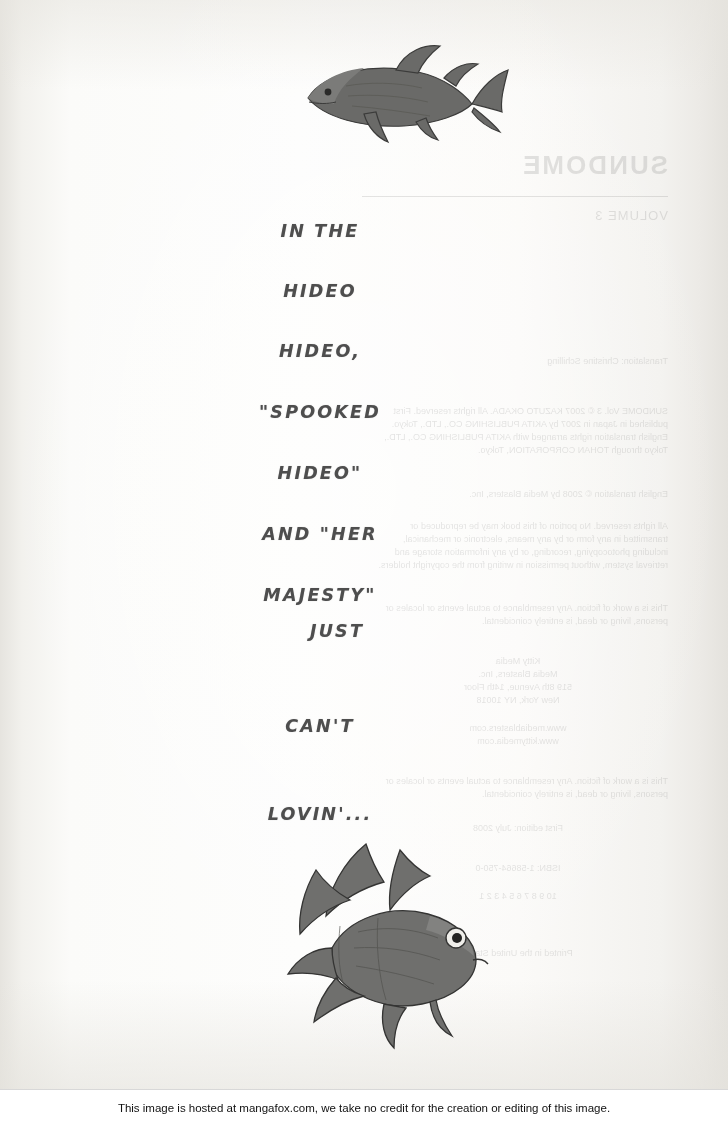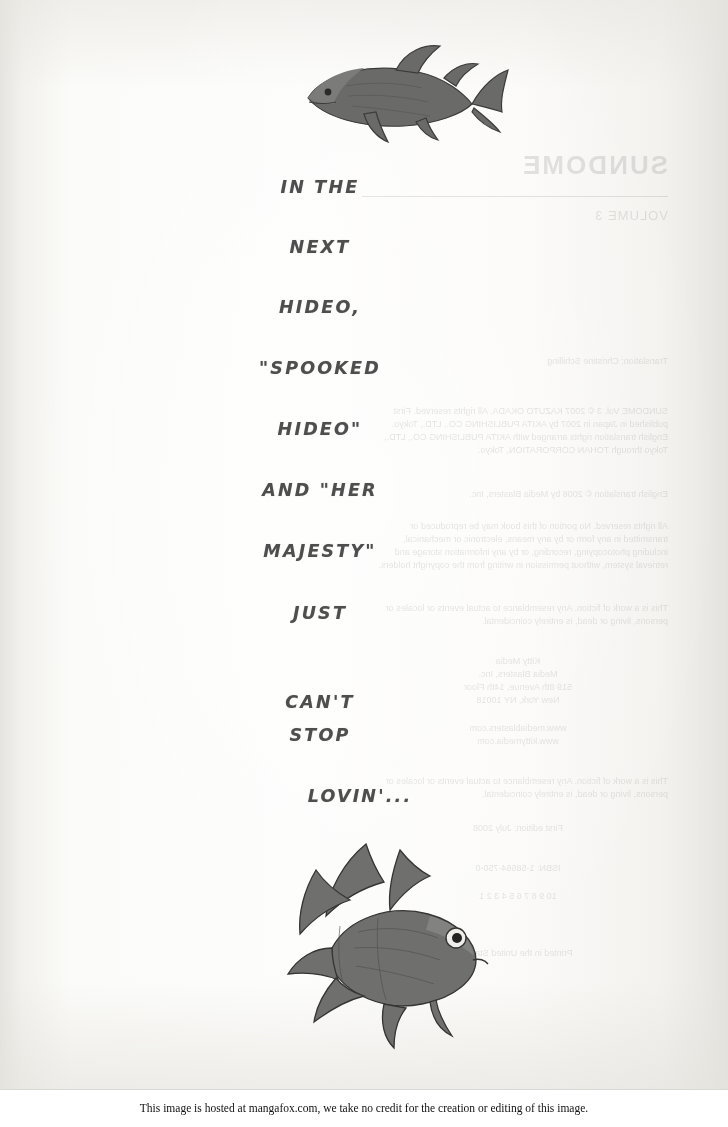--- a/index.html
+++ b/index.html
@@ -101,20 +101,21 @@
     width: 640px;
     text-align: center;
     font-family: "DejaVu Sans", sans-serif;
     font-style: italic;
     font-weight: bold;
     font-size: 17.5px;
     letter-spacing: 2.2px;
     color: #4e4e4e;
     text-shadow: 0 0 1px rgba(90,90,90,0.35);
     white-space: nowrap;
+    margin-top: 44px;
   }
 
   
   .fish-top {
     position: absolute;
     left: 276px;
     top: 42px;
     width: 240px;
     height: 108px;
   }
@@ -135,21 +136,21 @@
     height: 37px;
     background: #ffffff;
     border-top: 1px solid #d8d8d8;
     display: flex;
     flex-direction: column;
     align-items: center;
     justify-content: center;
     color: #111;
     font-size: 11.5px;
     line-height: 15px;
-    font-family: Liberation Serif, serif;
+    font-family: Liberation Sans, sans-serif;
   }
   .credit-line { display: block; }
 </style>
 </head>
 <body>
 
 <div id="page">
 
   <div class="paper"></div>
 
@@ -204,30 +205,29 @@
       </g>
       <g stroke="#55554f" stroke-width="0.8" fill="none" opacity="0.75">
         <path d="M70 44 C92 40, 120 40, 146 46"></path>
         <path d="M72 54 C98 52, 126 54, 152 60"></path>
         <path d="M76 64 C102 66, 130 70, 154 74"></path>
       </g>
     </svg>
   </div>
 
   <div class="nv" style="top:177px;">IN THE</div>
-  <div class="nv" style="top:237px;">NEXT</div>
+  <div class="nv" style="top:237px;">HIDEO</div>
   <div class="nv" style="top:297px;">HIDEO,</div>
   <div class="nv" style="top:358px;">"SPOOKED</div>
   <div class="nv" style="top:419px;">HIDEO"</div>
   <div class="nv" style="top:480px;">AND "HER</div>
   <div class="nv" style="top:541px;">MAJESTY"</div>
-  <div class="nv" style="top:603px;">JUST</div>
-  <div class="nv" style="top:692px;">CAN'T</div>
-  <div class="nv" style="top:725px;">STOP</div>
-  <div class="nv" style="top:786px;padding-left:40px;">LOVIN'...</div>
+  <div class="nv" style="top:577px;padding-left:17px;">JUST</div>
+  <div class="nv" style="top:672px;">CAN'T</div>
+  <div class="nv" style="top:760px;">LOVIN'...</div>
 
   <div class="fish-bottom">
     <svg viewBox="0 0 236 216" width="236" height="216" xmlns="http://www.w3.org/2000/svg">
       <g fill="#6f6f6d" stroke="#343433" stroke-width="1.3">
 
         <path d="M86 8 C64 26, 48 54, 46 80 C62 64, 82 52, 104 46 C96 34, 90 20, 86 8 Z"></path>
         <path d="M120 14 C112 36, 108 56, 110 74 C122 58, 136 46, 150 40 C138 34, 128 24, 120 14 Z"></path>
         <path d="M36 34 C24 54, 18 78, 20 98 C34 82, 52 70, 70 64 C56 56, 44 46, 36 34 Z"></path>
 
         <path d="M52 112 C68 82, 110 68, 148 78 C178 86, 196 106, 196 124 C196 144, 174 162, 142 168 C104 176, 66 158, 52 132 Z"></path>

